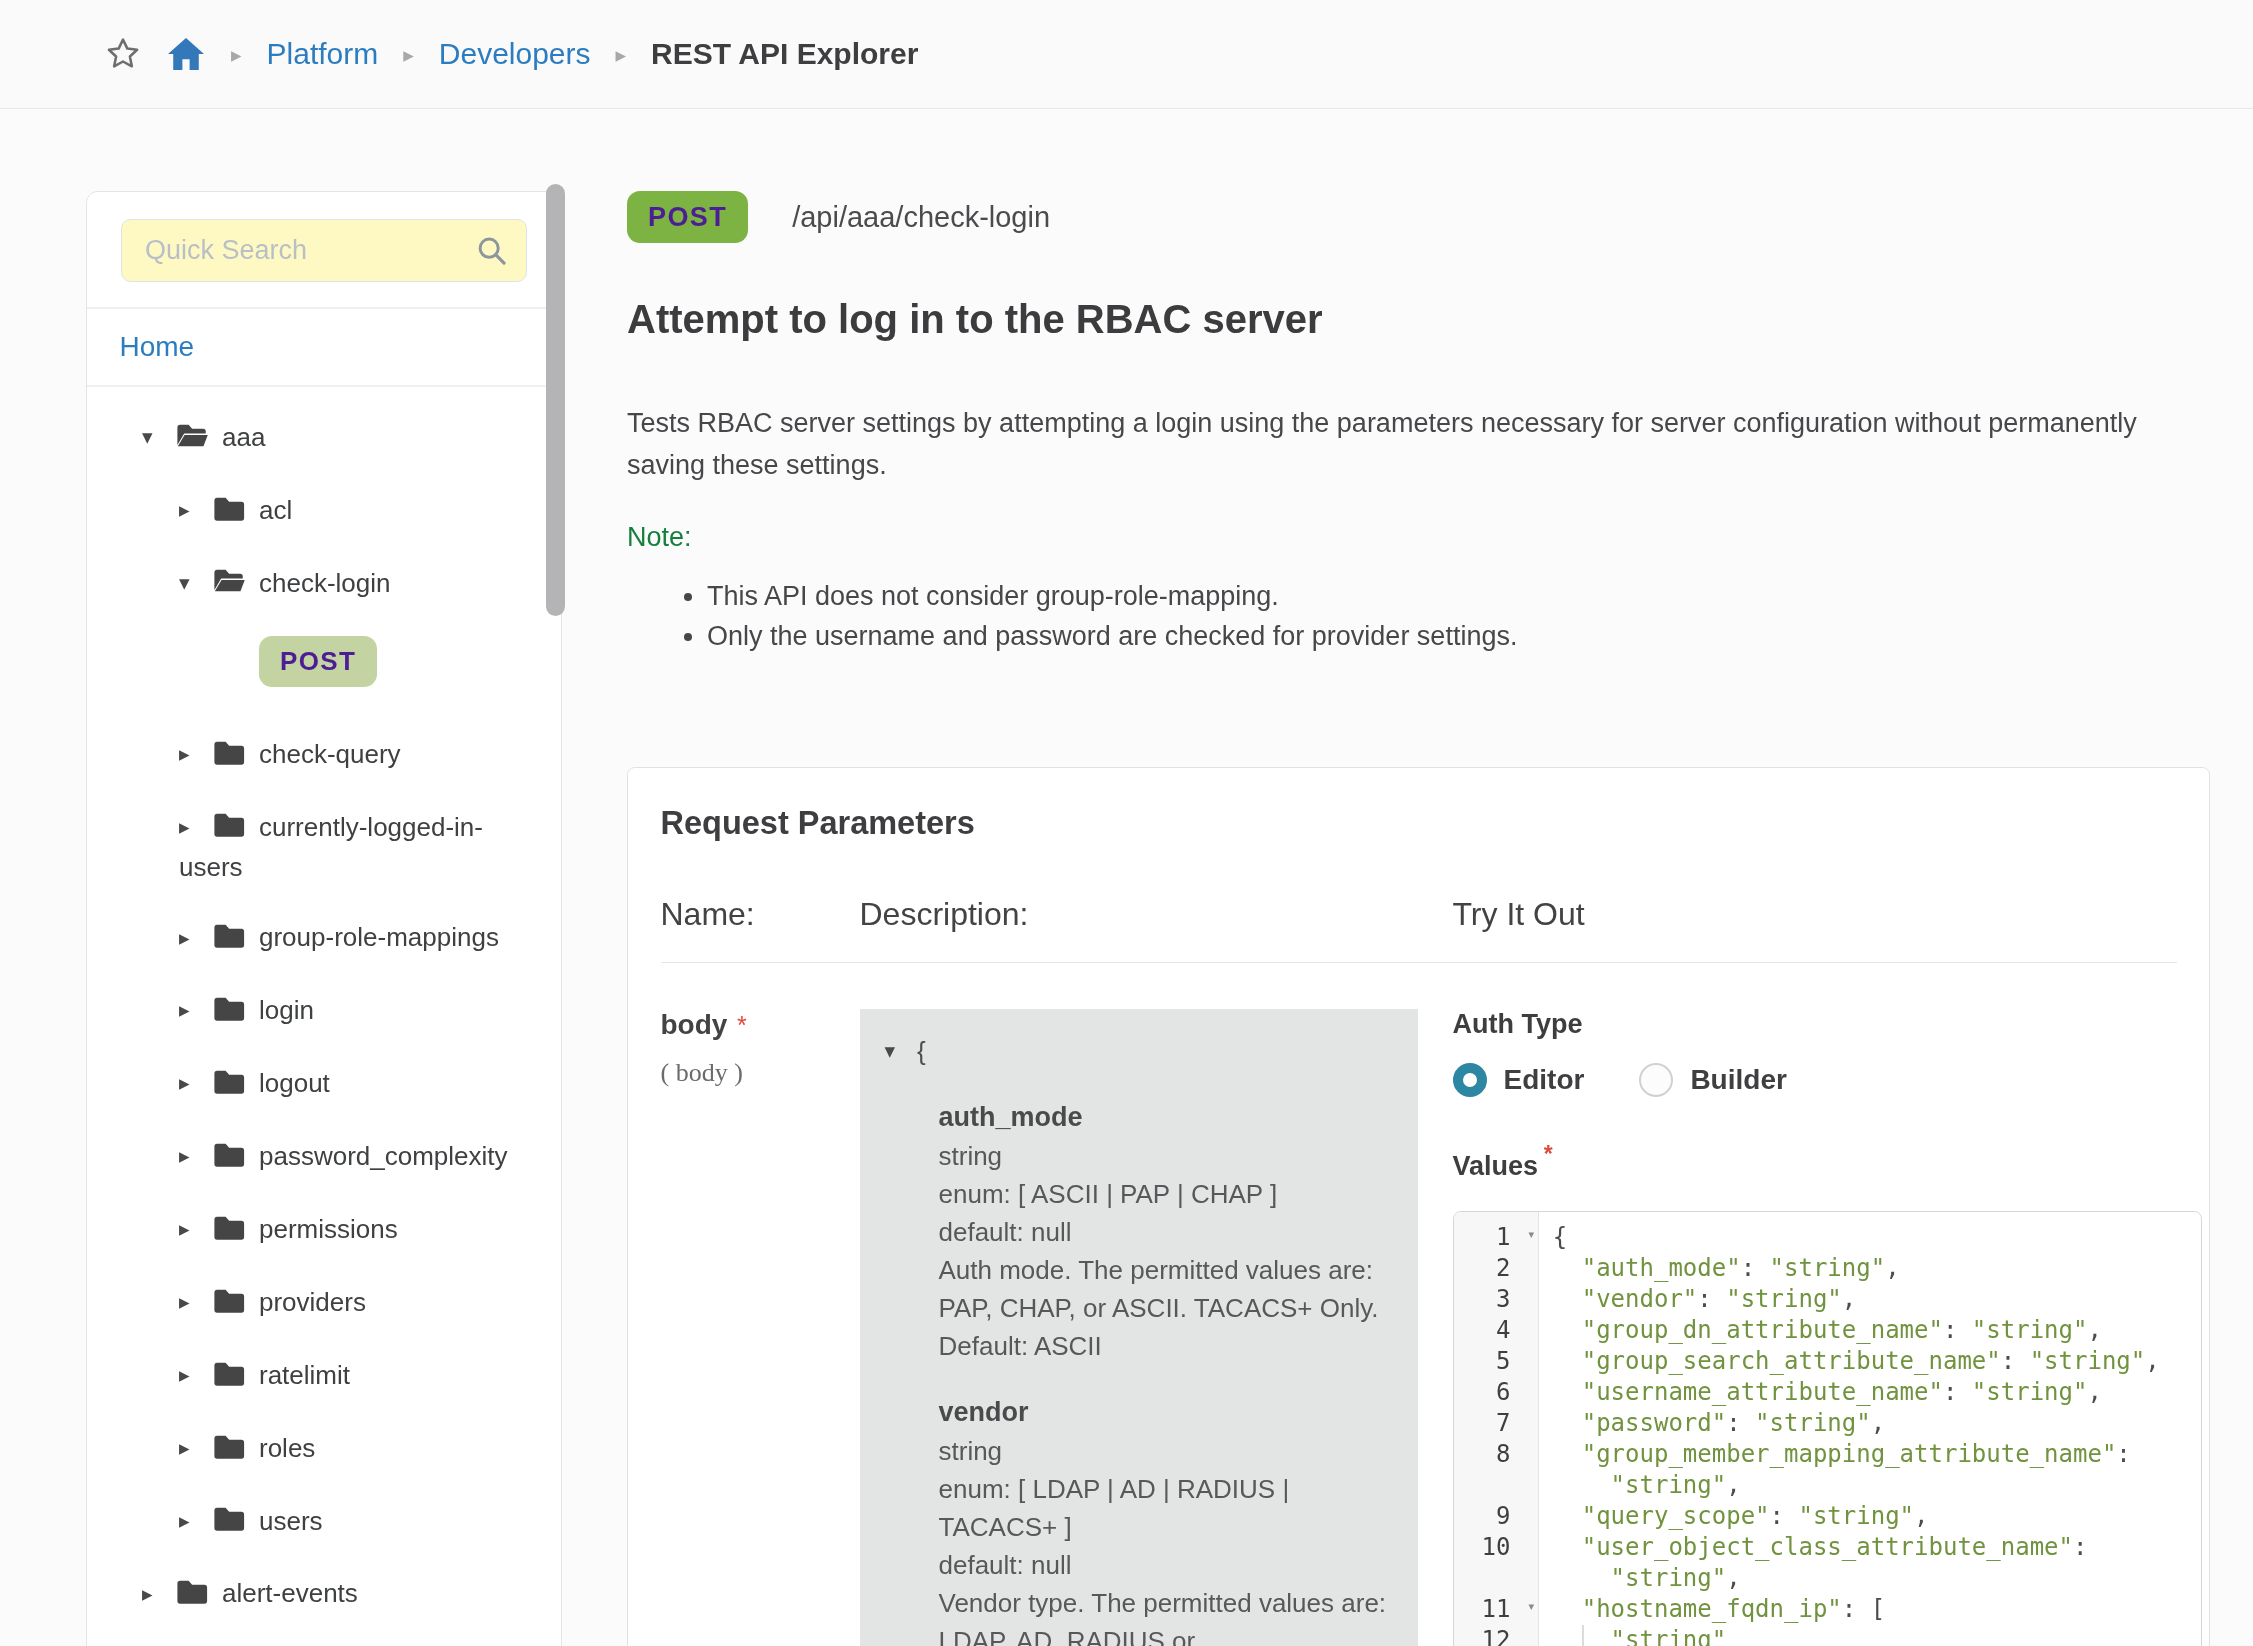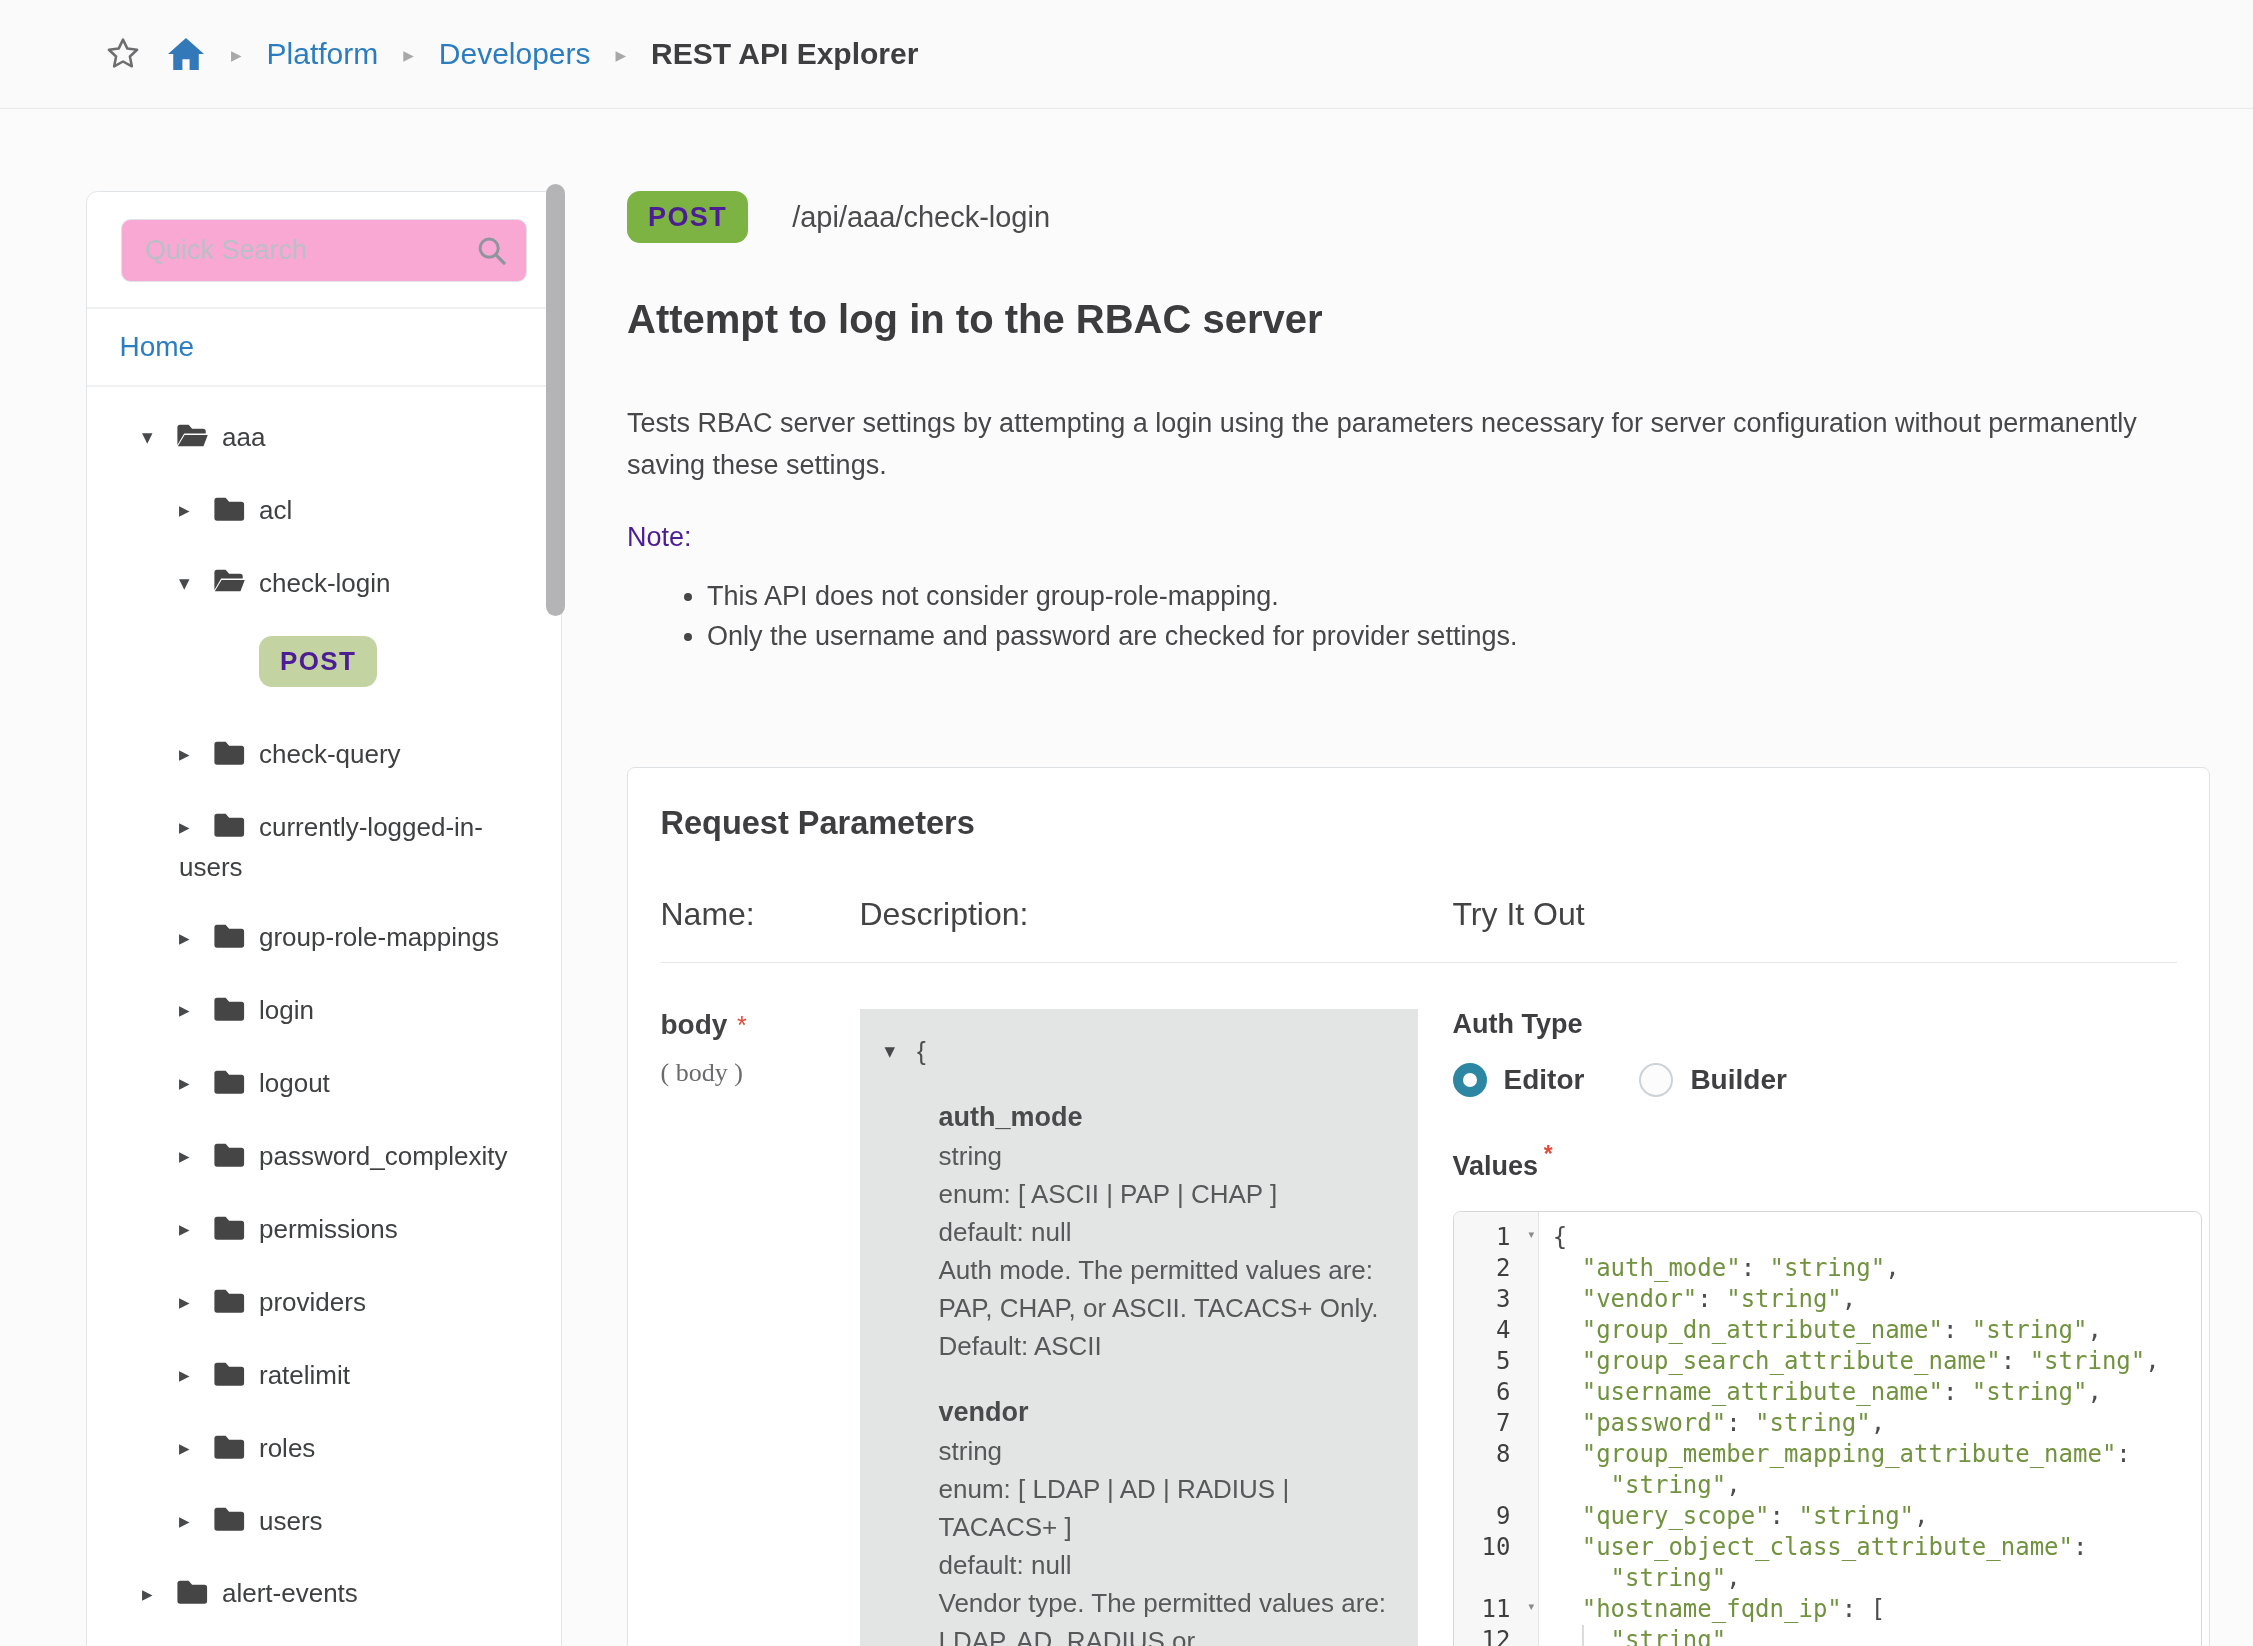--- a/index.html
+++ b/index.html
@@ -28,21 +28,21 @@
     background:#fff;border:1.9px solid #e2e5e8;border-radius:11.5px;
   }
   .scroll-thumb{
     position:absolute;right:-3.8px;top:-7.6px;width:19px;height:432px;
     background:#b4b4b6;border-radius:9.6px;
   }
   .search-wrap{padding:27px 34px 25px;position:relative;}
   .search-input{
     width:100%;height:63px;border:1.9px solid #dfe3e7;border-radius:9.6px;
     font-size:27px;font-family:"Liberation Sans",sans-serif;color:#454547;
-    padding:0 69px 0 23px;background:#f9a8d4;outline:none;
+    padding:0 69px 0 23px;background:#fef9c3;outline:none;
   }
   .search-input::placeholder{color:#b9bfc6;}
   .search-icon{position:absolute;right:52px;top:42px;}
   .sb-divider{height:1.9px;background:#eef0f2;}
   .home-row{padding:22px 0 22px 32.5px;}
   .home-link{font-size:28px;color:var(--accent-blue);cursor:pointer;}
   .tree{padding:31px 15.3px 0 0;}
   .tree-item{font-size:26px;color:#3f4042;line-height:38px;margin-bottom:32px;cursor:pointer;}
   .tree-item.lvl1{padding-left:55px;}
   .tree-item.lvl2{padding-left:92px;}
@@ -51,21 +51,21 @@
   .tree-badge-row{padding-left:172px;margin:11.5px 0 48px;}
   .badge{display:inline-block;border-radius:13px;color:#4c1d95;font-weight:700;letter-spacing:1.4px;}
   .badge.sidebar-post{background:var(--post-pale);font-size:26px;padding:9.6px 21px;}
   
   .main{position:absolute;left:627px;top:191px;width:1583px;}
   .endpoint-row{display:flex;align-items:center;margin-bottom:54px;}
   .badge.main-post{background:var(--post-green);font-size:27px;padding:10.5px 21px;}
   .endpoint{margin-left:44px;font-size:29px;color:#4b4b4d;}
   .page-title{font-size:40px;font-weight:700;color:#3c3c3e;margin:0 0 60px;}
   .desc{font-size:27px;line-height:42px;color:#47474a;width:1568px;margin-bottom:36px;}
-  .note-label{font-size:27px;color:#4c1d95;margin-bottom:13.4px;}
+  .note-label{font-size:27px;color:#15803d;margin-bottom:13.4px;}
   .notes{margin:23px 0 0 80px;}
   .notes li{font-size:27px;line-height:40px;color:#47474a;}
   
   .panel{
     margin-top:111px;border:1.9px solid #dfe2e5;border-radius:7.6px;background:#fff;
     padding:31px 32.5px;width:100%;height:1071px;
   }
   .panel-title{font-size:32.5px;font-weight:700;color:#3e3e40;margin:5.7px 0 54px;}
   .cols{display:grid;grid-template-columns:199px 593px 1fr;}
   .cols.head{border-bottom:1.9px solid #e6e6e8;}

